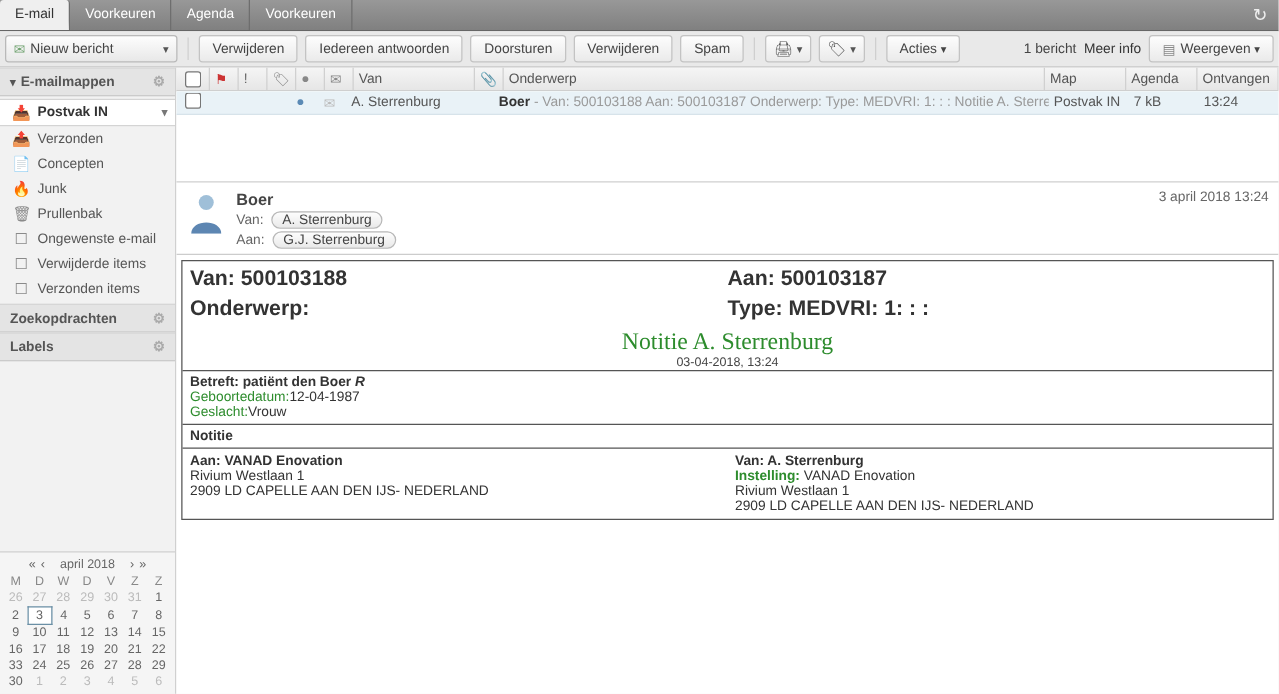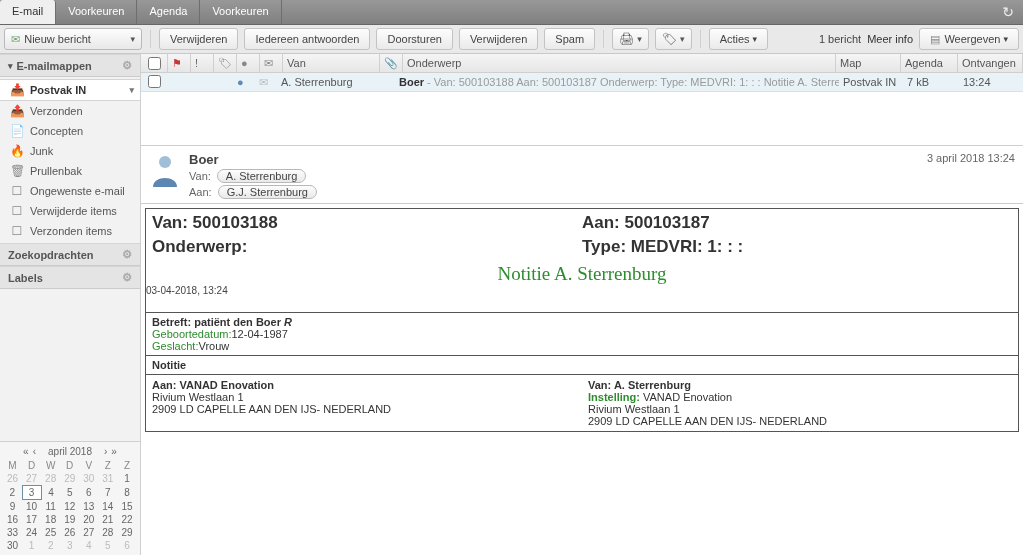--- a/index.html
+++ b/index.html
@@ -43,21 +43,21 @@
 .avatar svg{width:30px;height:34px}
 .phdr .titleblk{display:flex;flex-direction:column;gap:2px}
 .phdr .subject{font-weight:bold;font-size:13px;color:#444}
 .phdr .fld{display:flex;align-items:center;gap:6px;font-size:11px;color:#666}
 .pill{border:1px solid #b8b8b8;border-radius:9px;background:linear-gradient(#fdfdfd,#e9e9e9);padding:0 8px;font-size:11px;color:#444;cursor:pointer}
 .phdr .date{margin-left:auto;font-size:11px;color:#666}
 .bodybox{margin:4px;border:1px solid #555;padding:0;font-size:12px;color:#333}
 .bodybox .topmeta{display:flex;padding:4px 6px 0;font-weight:bold;font-size:17px}
 .bodybox .topmeta .col{flex:1}
 .noteTitle{text-align:center;color:#2d8c2d;font-family:Georgia,serif;font-size:19px;margin:4px 0 0}
-.noteDate{text-align:left;font-size:10px;color:#444;margin-bottom:16px}
+.noteDate{text-align:center;font-size:10px;color:#444;margin-bottom:0}
 .section{border-top:1px solid #555;padding:3px 6px;font-size:11px}
 .section .lbl{color:#2d8c2d;font-weight:normal}
 .plain{font-family:"Consolas","Courier New",monospace;font-size:12px;white-space:pre-wrap;padding:6px;border-top:1px solid #555}
 .footer2{display:flex;border-top:1px solid #555}
 .footer2 .col{flex:1;padding:4px 6px;font-size:11px}
 .footer2 strong{font-weight:bold}
 .footer2 .lbl{color:#2d8c2d;font-weight:bold}
 input[type=checkbox]{margin:0}
 </style>
 </head>

